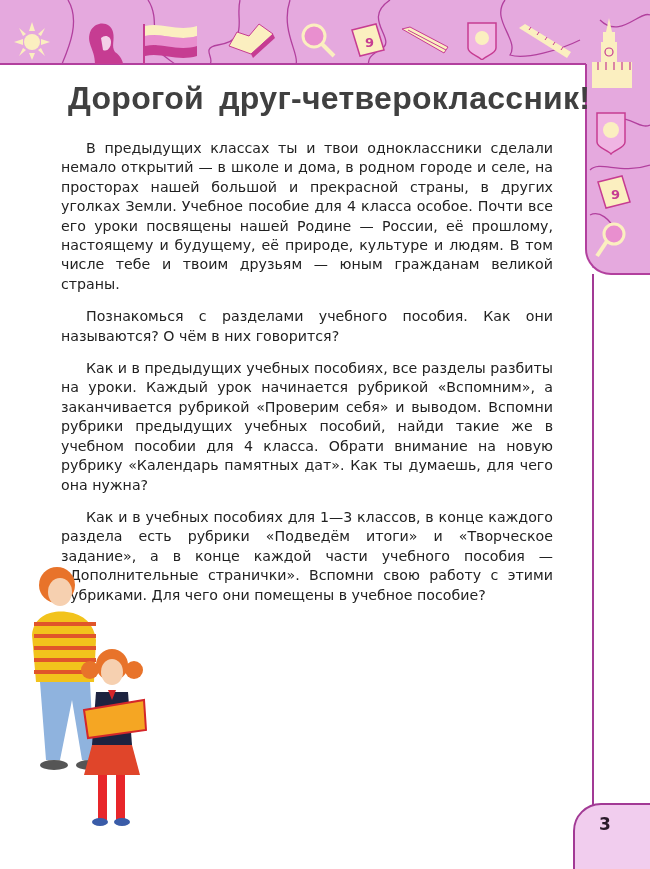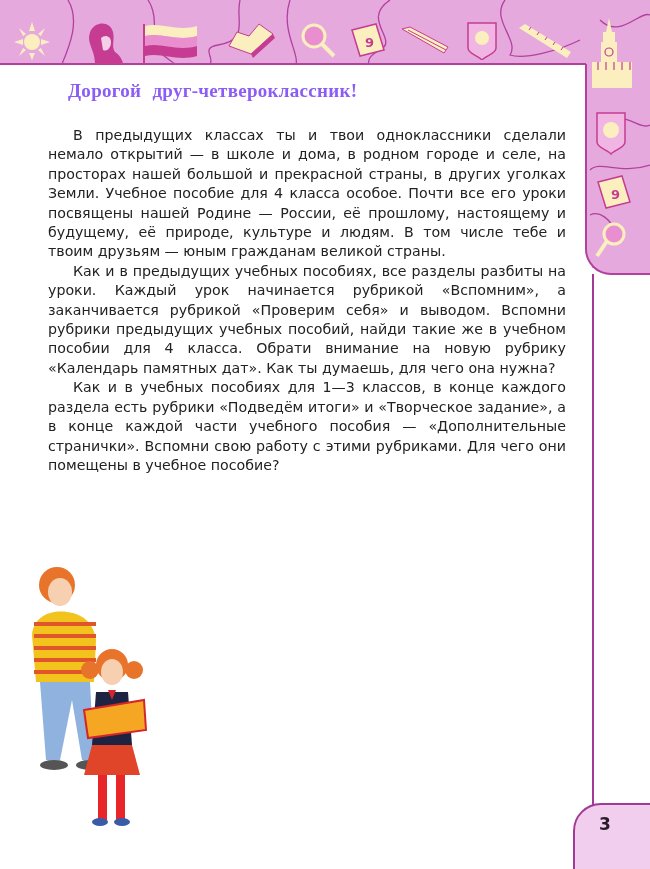--- a/index.html
+++ b/index.html
@@ -5,23 +5,23 @@
   html,body{margin:0;padding:0;}
   body{width:650px;height:869px;position:relative;overflow:hidden;background:#ffffff;font-family:"DejaVu Sans","Liberation Sans",sans-serif;}
   .header-band{position:absolute;left:0;top:0;width:650px;height:64px;background:#e5a9de;}
   .header-line{position:absolute;left:0;top:63px;width:586px;height:2px;background:#b2409e;}
   .side-strip{position:absolute;left:585px;top:0;width:65px;height:275px;background:#e5a9de;border-bottom-left-radius:26px;border-left:2px solid #b2409e;border-bottom:2px solid #b2409e;box-sizing:border-box;}
   .side-strip-top{position:absolute;left:585px;top:0;width:65px;height:64px;background:#e5a9de;}
   .vline{position:absolute;left:592px;top:274px;width:2px;height:532px;background:#a23a95;}
   .page-tab{position:absolute;left:573px;top:803px;width:90px;height:80px;background:#f1cdee;border:2px solid #a23a95;border-top-left-radius:28px;box-sizing:border-box;}
   .page-num{position:absolute;left:599px;top:814px;font-family:"DejaVu Sans",sans-serif;font-weight:bold;font-size:17px;color:#2a1a2a;}
   .icon{position:absolute;}
-  .title{position:absolute;left:68px;top:80px;font-family:Liberation Serif, serif;font-weight:bold;font-size:19px;color:#8b5cf6;letter-spacing:0.3px;word-spacing:6px;white-space:nowrap;}
+  .title{position:absolute;left:68px;top:80px;font-family:Liberation Sans, sans-serif;font-weight:bold;font-size:32px;color:#404040;letter-spacing:0.3px;word-spacing:6px;white-space:nowrap;}
   .text{position:absolute;font-family:"DejaVu Sans",sans-serif;font-size:14.2px;line-height:19.4px;color:#222;text-align:justify;}
-  .p{margin:0;text-indent:25px;}
+  .p{margin:13px;text-indent:25px;}
   .block1{left:48px;top:126px;width:518px;}
   .block2{left:155px;top:550px;width:411px;}
   .kids{position:absolute;left:12px;top:560px;width:150px;height:270px;}
 </style>
 </head>
 <body>
 
 <div class="header-band"></div>
 <div class="side-strip"></div>
 <div class="side-strip-top"></div>
@@ -124,20 +124,21 @@
   <circle cx="20" cy="14" r="10" fill="#e98fcf" stroke="#fbefc0" stroke-width="3"></circle>
   <line x1="13" y1="21" x2="3" y2="36" stroke="#fbefc0" stroke-width="4"></line>
 </svg>
 
 <div class="vline"></div>
 
 <div class="title">Дорогой друг-четвероклассник!</div>
 
 <div class="text block1">
   <p class="p">В предыдущих классах ты и твои одноклассники сделали немало открытий — в школе и дома, в родном городе и селе, на просторах нашей большой и прекрасной страны, в других уголках Земли. Учебное пособие для 4 класса особое. Почти все его уроки посвящены нашей Родине — России, её прошлому, настоящему и будущему, её природе, культуре и людям. В том числе тебе и твоим друзьям — юным гражданам великой страны.</p>
+  <p class="p">Познакомься с разделами учебного пособия. Как они называются? О чём в них говорится?</p>
   <p class="p">Как и в предыдущих учебных пособиях, все разделы разбиты на уроки. Каждый урок начинается рубрикой «Вспомним», а заканчивается рубрикой «Проверим себя» и выводом. Вспомни рубрики предыдущих учебных пособий, найди такие же в учебном пособии для 4 класса. Обрати внимание на новую рубрику «Календарь памятных дат». Как ты думаешь, для чего она нужна?</p>
   <p class="p">Как и в учебных пособиях для 1—3 классов, в конце каждого раздела есть рубрики «Подведём итоги» и «Творческое задание», а в конце каждой части учебного пособия — «Дополнительные странички». Вспомни свою работу с этими рубриками. Для чего они помещены в учебное пособие?</p>
 </div>
 
 <div class="text block2">
 </div>
 
 <svg class="kids" viewBox="0 0 150 270">
 
   <circle cx="45" cy="25" r="18" fill="#e8732a"></circle>

